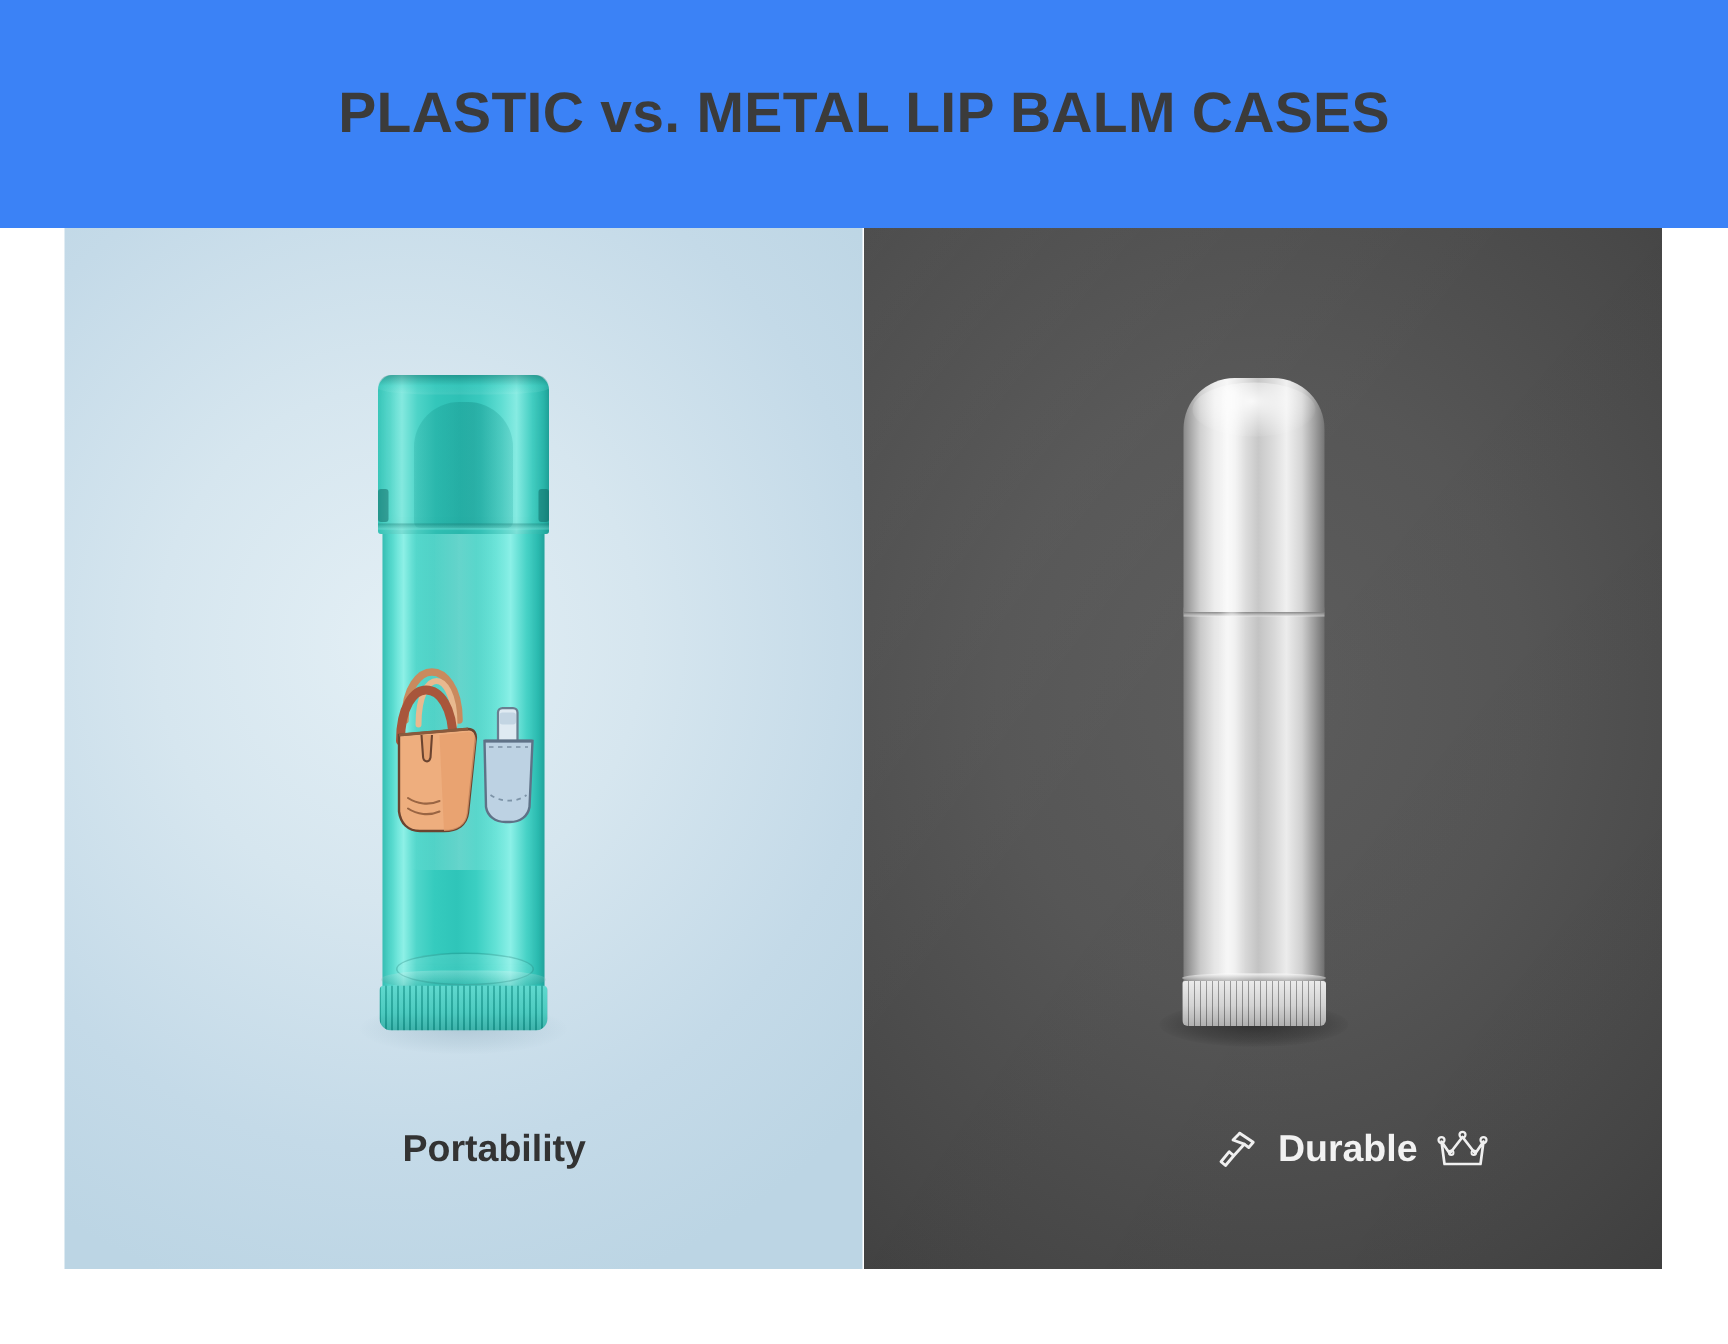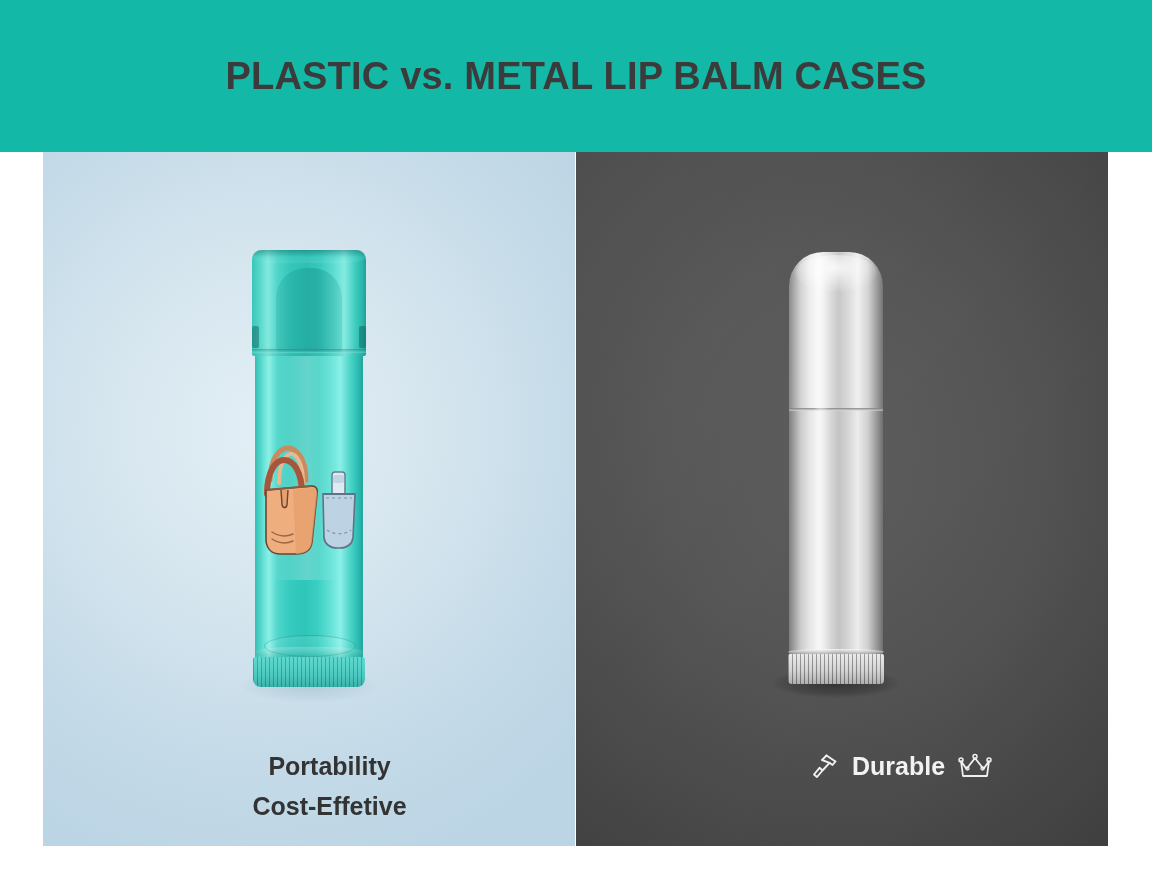--- a/index.html
+++ b/index.html
@@ -8,21 +8,21 @@
     background:#ffffff;
     font-family:"Liberation Sans", sans-serif;
     overflow:hidden;
     position:relative;
   }
 
   
   .title-bar{
     position:absolute;left:0;top:0;width:1152px;height:152px;
     display:flex;align-items:center;justify-content:center;
-    background:#14b8a6;
+    background:#3b82f6;
   }
   .title{
     font-size:38px;font-weight:bold;color:#3b3b3b;
     letter-spacing:0.2px;white-space:nowrap;
     text-align:center;
   }
 
   
   .panels{
     position:absolute;left:43px;top:152px;
@@ -282,21 +282,20 @@
 
         <div class="base-ellipse"></div>
         <div class="base-lip"></div>
         <div class="base"></div>
       </div>
 
     </div>
 
     <div class="caption left-cap">
       <div class="cap-line">Portability</div>
-      <div class="cap-line">Cost-Effetive</div>
     </div>
   </div>
 
   <div class="panel right">
     <div class="stage">
 
       <div class="metal">
         <div class="shadow"></div>
         <div class="barrel"></div>
         <div class="cap"></div>

